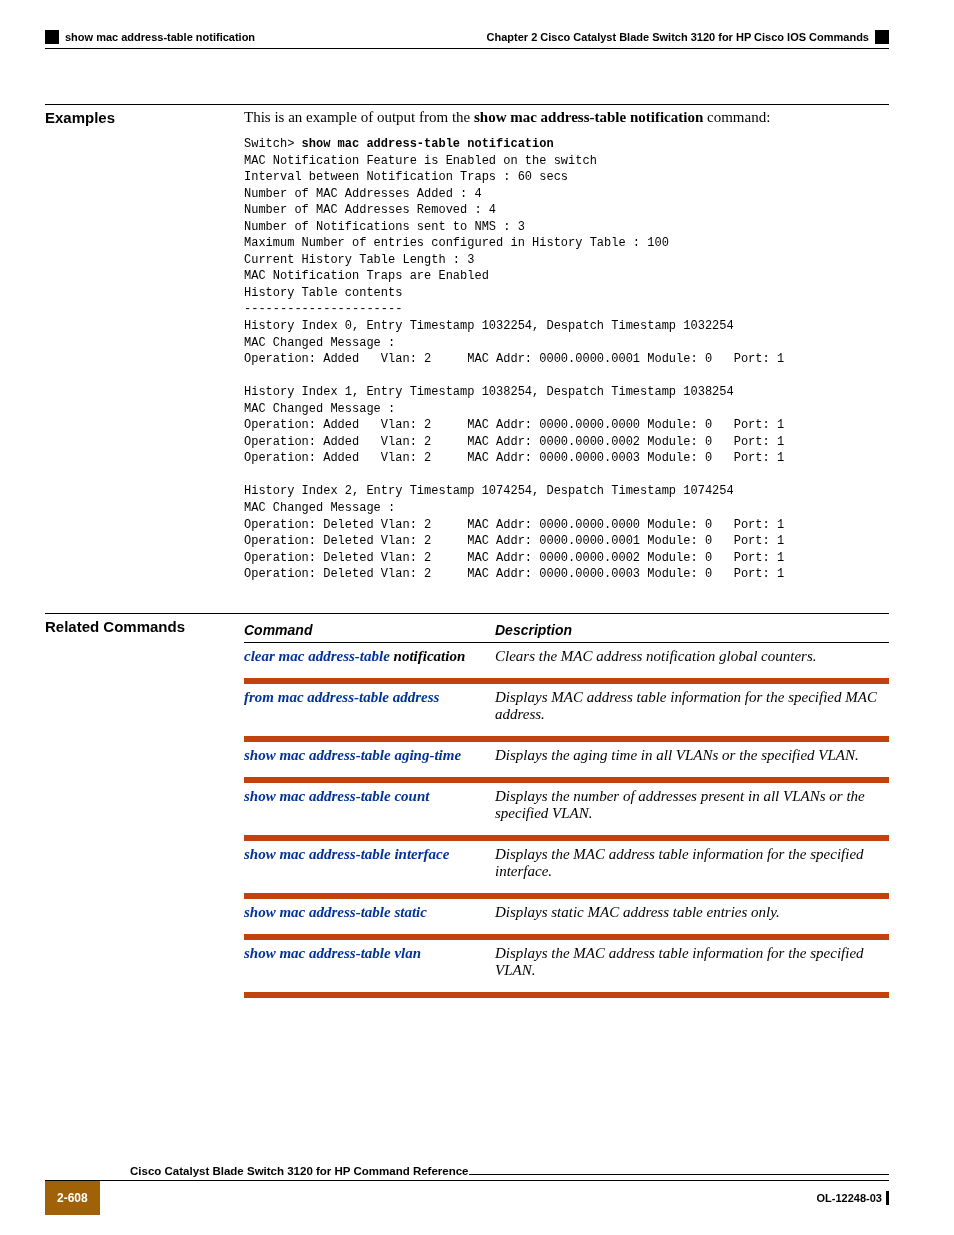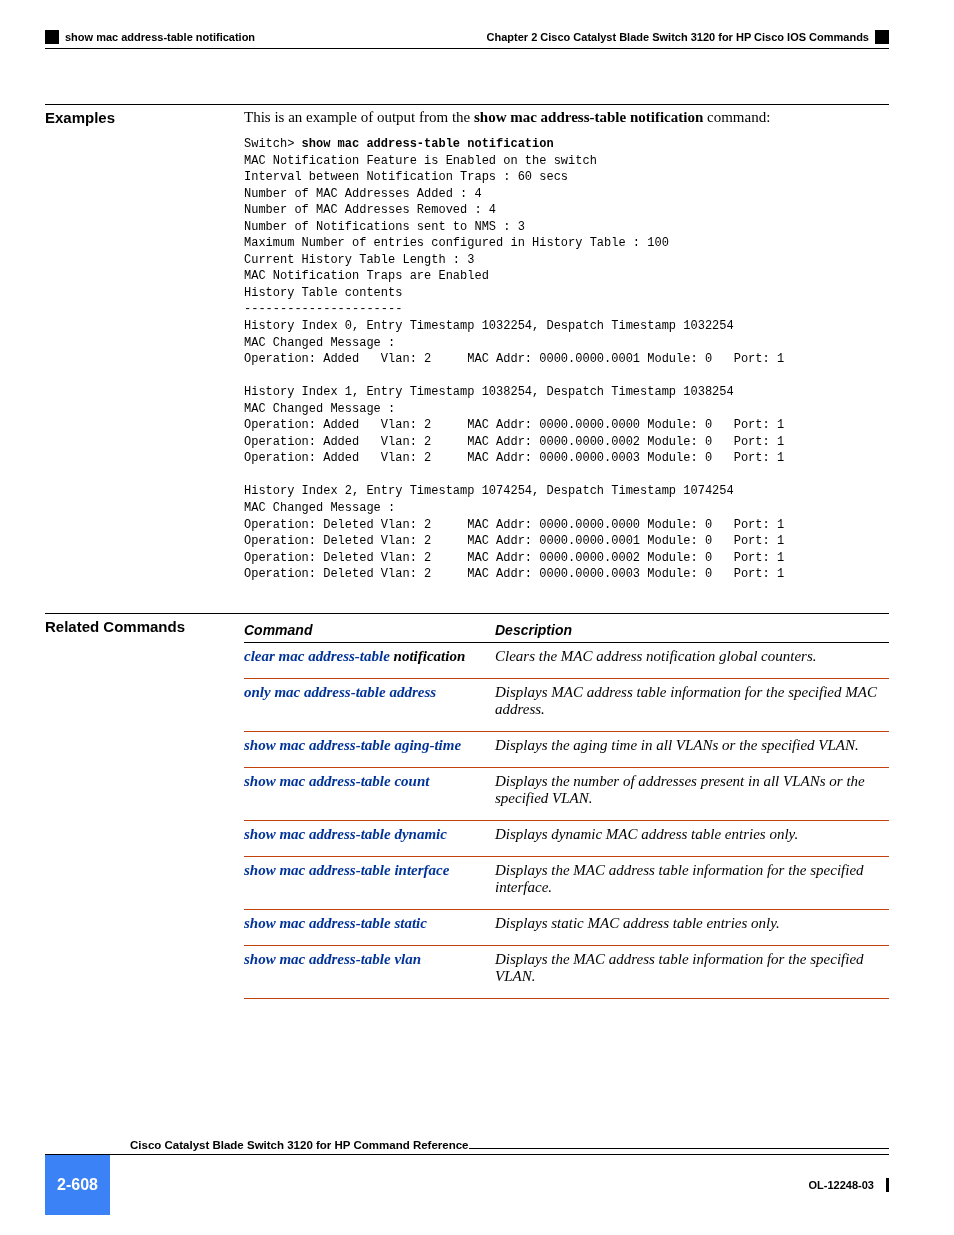--- a/index.html
+++ b/index.html
@@ -93,21 +93,21 @@
   .reltable th {
     text-align: left;
     font-family: Arial, Helvetica, sans-serif;
     font-weight: bold;
     font-size: 14px;
     border-bottom: 1.5px solid #000;
     padding: 4px 6px 4px 0;
     vertical-align: top;
   }
   .reltable td {
-    border-bottom: 1px solid #c2410c;
+    border-bottom: 6px solid #c2410c;
     padding: 5px 6px 13px 0;
     vertical-align: top;
   }
   .reltable td:first-child {
     width: 245px;
   }
   a.cmdlink {
     color: #003399;
     text-decoration: none;
     font-weight: bold;
@@ -146,34 +146,34 @@
     border-top: 1px solid #000;
     align-self: flex-end;
     margin-bottom: 2px;
   }
   .footer-bottom {
     display: flex;
     justify-content: space-between;
     align-items: center;
   }
   .page-num-box {
-    background: #3b82f6;
+    background: #a16207;
     color: #fff;
     font-family: Arial, Helvetica, sans-serif;
     font-weight: bold;
-    font-size: 16px;
-    padding: 21px 12px;
+    font-size: 12px;
+    padding: 10px 12px;
   }
   .doc-id {
     font-family: Arial, Helvetica, sans-serif;
     font-weight: bold;
     font-size: 11px;
     display: flex;
     align-items: center;
-    gap: 12px;
+    gap: 4px;
   }
   .small-blk {
     width: 3px;
     height: 14px;
     background: #000;
   }
 </style>
 </head>
 <body>
 
@@ -235,34 +235,30 @@
             <th>Command</th>
             <th>Description</th>
           </tr>
         </thead>
         <tbody id="reltbody">
             <tr>
               <td><a class="cmdlink" href="#">clear mac address-table</a><span class="cmd-normal"> notification</span></td>
               <td>Clears the MAC address notification global counters.</td>
             </tr>
             <tr>
-              <td><a class="cmdlink" href="#">only mac address-table address</a></td>
+              <td><a class="cmdlink" href="#">from mac address-table address</a></td>
               <td>Displays MAC address table information for the specified MAC address.</td>
             </tr>
             <tr>
               <td><a class="cmdlink" href="#">show mac address-table aging-time</a></td>
               <td>Displays the aging time in all VLANs or the specified VLAN.</td>
             </tr>
             <tr>
               <td><a class="cmdlink" href="#">show mac address-table count</a></td>
               <td>Displays the number of addresses present in all VLANs or the specified VLAN.</td>
-            </tr>
-            <tr>
-              <td><a class="cmdlink" href="#">show mac address-table dynamic</a></td>
-              <td>Displays dynamic MAC address table entries only.</td>
             </tr>
             <tr>
               <td><a class="cmdlink" href="#">show mac address-table interface</a></td>
               <td>Displays the MAC address table information for the specified interface.</td>
             </tr>
             <tr>
               <td><a class="cmdlink" href="#">show mac address-table static</a></td>
               <td>Displays static MAC address table entries only.</td>
             </tr>
             <tr>

